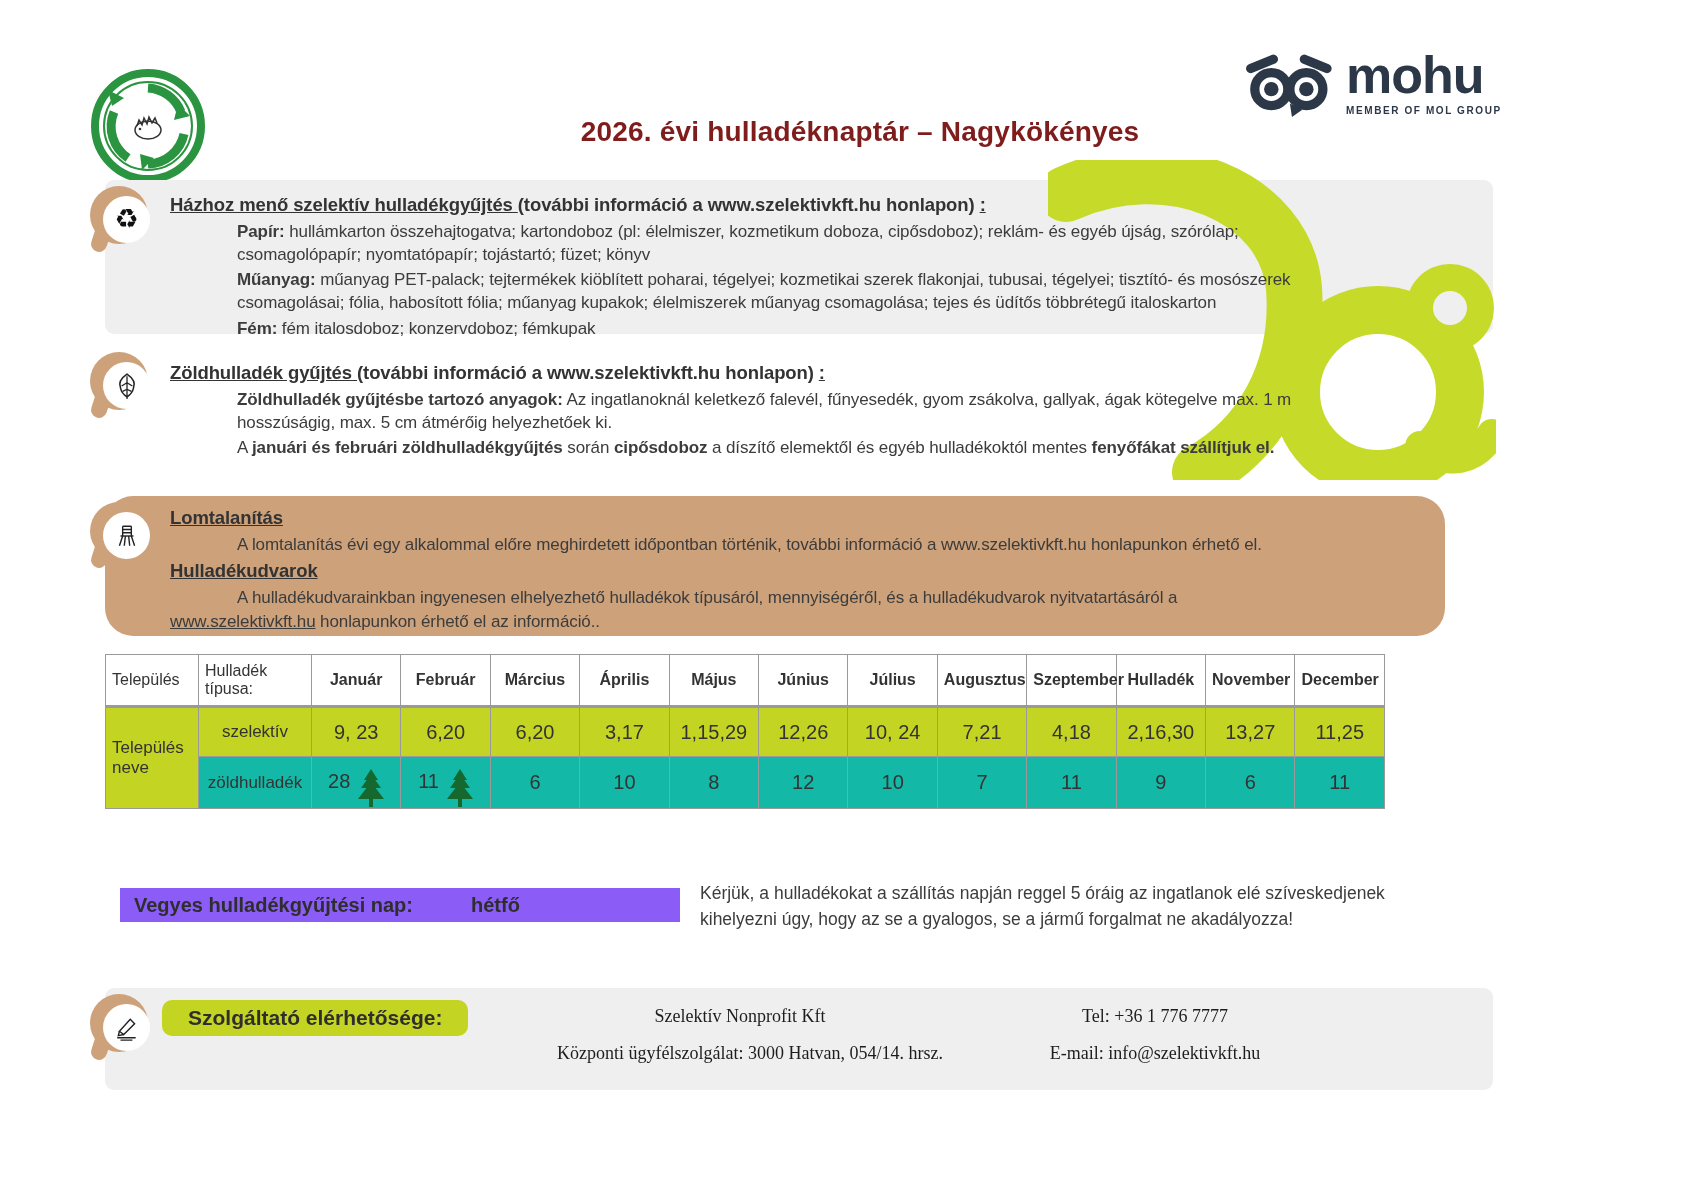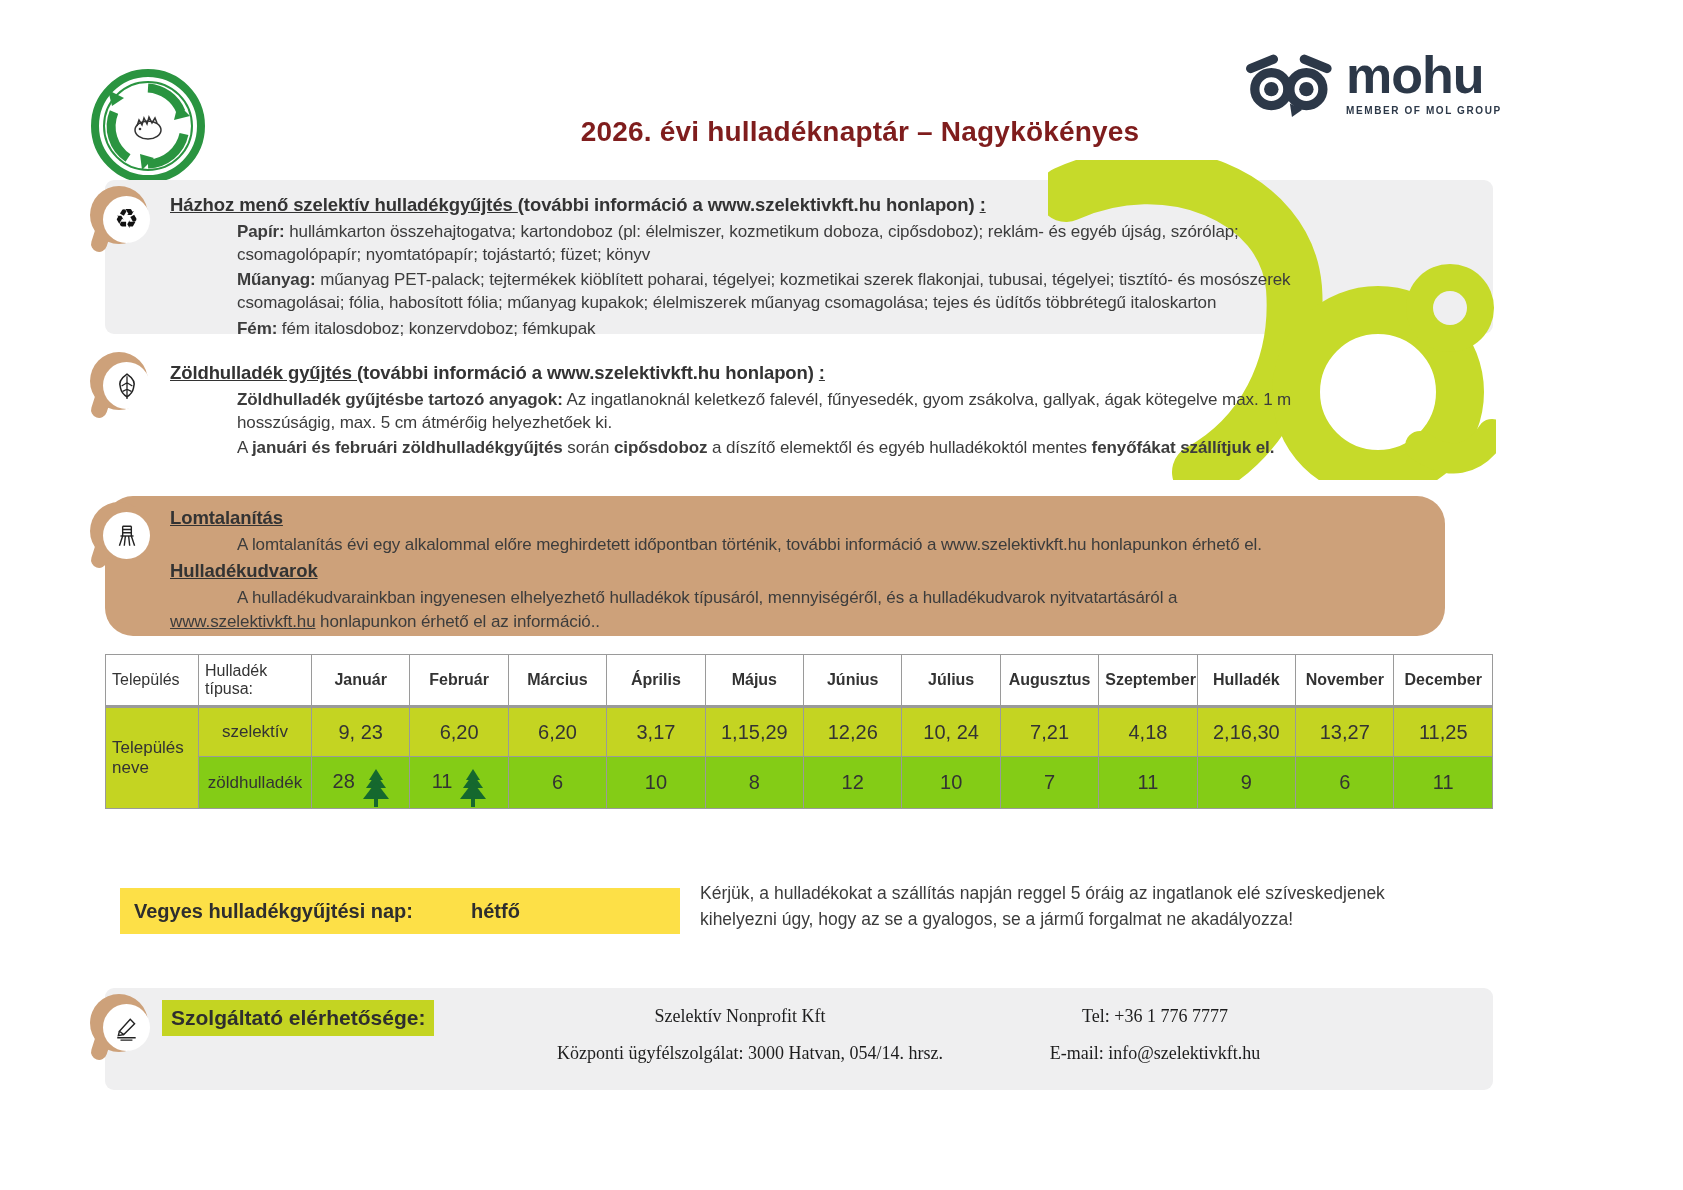--- a/index.html
+++ b/index.html
@@ -30,43 +30,43 @@
 
   
   .badge{position:absolute;width:64px;height:70px;z-index:3;}
   .badge .tanblob{position:absolute;left:0;top:0;width:58px;height:58px;background:#cda17a;border-radius:50%;}
   .badge .tantail{position:absolute;left:2px;top:44px;width:16px;height:22px;background:#cda17a;border-radius:0 0 14px 14px;transform:rotate(18deg);}
   .badge .wcirc{position:absolute;left:13px;top:10px;width:47px;height:47px;background:#fff;border-radius:50%;
                 display:flex;align-items:center;justify-content:center;}
   .badge .glyph{font-size:27px;color:#111;line-height:1;}
 
   
-  .sched{position:absolute;left:105px;top:654px;width:1388px;z-index:2;border-collapse:collapse;table-layout:fixed;}
+  .sched{position:absolute;left:105px;top:654px;width:1280px;z-index:2;border-collapse:collapse;table-layout:fixed;}
   .sched th,.sched td{border:1.5px solid #9a9a9a;padding:4px 6px;color:#333;}
   .sched thead th{height:42px;font-size:16px;background:#fff;}
   .sched thead th.mo{font-weight:700;}
   .sched thead th.lbl{font-weight:400;text-align:left;}
   .sched thead th{border-bottom:3px solid #9a9a9a;}
   .sched td{height:40px;font-size:20px;text-align:center;}
   .sched td.rowlbl{font-size:17px;text-align:left;background:#fff;}
   .sched td.typelbl{font-size:17px;text-align:center;}
   .sched tr.lime td{background:#c4d422;}
-  .sched tr.white td{background:#84cc16;}
+  .sched tr.white td{background:#14b8a6;}
   .treewrap{display:inline-block;vertical-align:middle;margin-left:8px;transform:translateY(8px);}
 
   
-  .mixed-bar{position:absolute;left:120px;top:888px;width:560px;height:46px;background:#fde047;z-index:2;
+  .mixed-bar{position:absolute;left:120px;top:888px;width:560px;height:34px;background:#8b5cf6;z-index:2;
              display:flex;align-items:center;padding-left:14px;box-sizing:border-box;}
   .mixed-bar .lab{font-size:20px;font-weight:700;color:#2e2e2e;}
   .mixed-bar .val{font-size:20px;font-weight:700;color:#2e2e2e;margin-left:58px;}
   .notice{position:absolute;left:700px;top:880px;width:780px;font-size:17.5px;line-height:1.5;z-index:2;white-space:pre-line;}
 
   
-  .prov-badge{position:absolute;left:162px;top:1000px;background:#c4d422;border-radius:0;
-              padding:6px 9px;font-size:21px;font-weight:700;color:#2e2e2e;z-index:2;}
+  .prov-badge{position:absolute;left:162px;top:1000px;background:#c4d422;border-radius:10px;
+              padding:6px 26px;font-size:21px;font-weight:700;color:#2e2e2e;z-index:2;}
   .serif{position:absolute;z-index:2;font-family:"Liberation Serif",serif;font-size:18px;color:#1d1d1d;text-align:center;}
 </style>
 </head>
 <body>
 
 <div class="page">
 
   <div class="org-logo">
     <svg width="116" height="116" viewBox="0 0 116 116">
       <circle cx="58" cy="58" r="53" fill="#fff" stroke="#2a9440" stroke-width="8"></circle>

